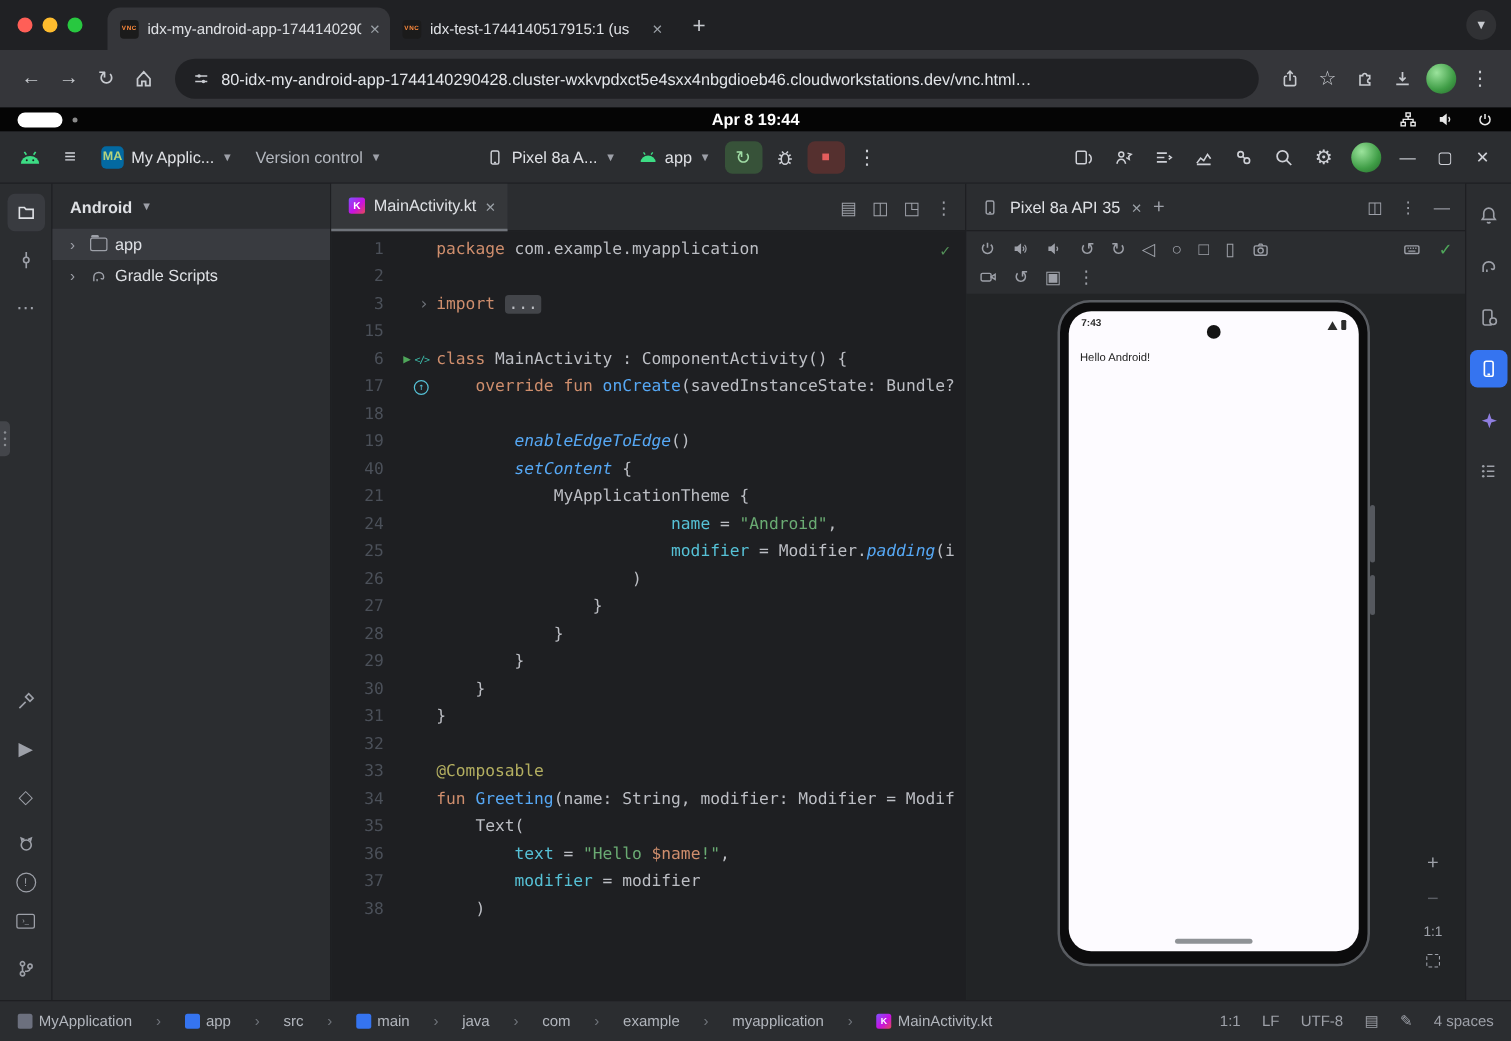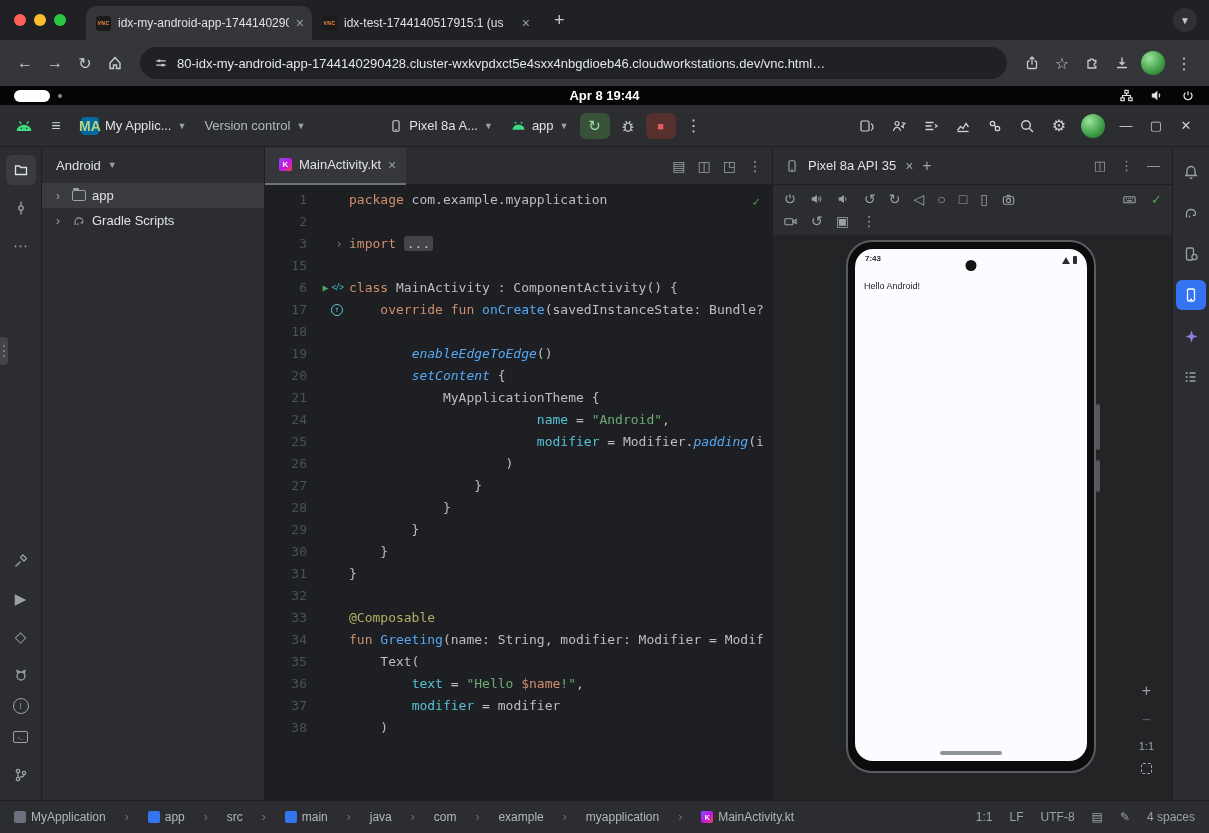--- a/index.html
+++ b/index.html
@@ -44,21 +44,21 @@
   .tray .ic { color:#e8e8e8; }
 
   
   .ide { flex:1; display:flex; flex-direction:column; min-height:0; background:#2b2d30; }
   .idetb { height:42px; display:flex; align-items:center; gap:4px; padding:0 10px;
     border-bottom:1px solid #1e1f22; flex:none; }
   .widget { display:flex; align-items:center; gap:6px; padding:4px 7px; border-radius:6px;
     color:#dfe1e5; font-size:13px; white-space:nowrap; }
   .chev { color:#9da0a8; font-size:9px; }
   .ma-badge { width:18px; height:18px; border-radius:4px; background:#0369a1; color:#b5d37e;
-    font-size:14px; font-weight:bold; display:flex; align-items:center; justify-content:center; }
+    font-size:10px; font-weight:bold; display:flex; align-items:center; justify-content:center; }
   .muted { color:#b4b8bf; }
   .btn-run { width:30px; height:26px; border-radius:6px; background:#375239; color:#9fdba4;
     font-size:15px; display:flex; align-items:center; justify-content:center; }
   .btn-stop { width:30px; height:26px; border-radius:6px; background:#55302f; color:#e35d5d;
     font-size:11px; display:flex; align-items:center; justify-content:center; }
   .tbic { width:28px; height:28px; border-radius:6px; display:flex; align-items:center;
     justify-content:center; color:#ced0d6; font-size:16px; }
   .winctl { color:#ced0d6; font-size:13px; width:26px; text-align:center; }
 
   .idemain { flex:1; display:flex; min-height:0; position:relative; }
@@ -69,21 +69,21 @@
 
   .lstrip { width:42px; border-right:1px solid #1e1f22; display:flex; flex-direction:column;
     align-items:center; padding:8px 0 10px; gap:8px; flex:none; }
   .stripic { width:30px; height:30px; border-radius:6px; display:flex; align-items:center;
     justify-content:center; color:#9da0a8; font-size:15px; flex:none; }
   .stripic.activegray { background:#393b40; }
   .stripic.activeblue { background:#3574f0; color:#fff; }
   .push { margin-top:auto; }
 
   .ppanel { width:223px; border-right:1px solid #1e1f22; flex:none; font-size:13px; color:#dfe1e5; }
-  .pphead { height:36px; display:flex; align-items:center; gap:7px; padding:0 14px; font-weight:normal; }
+  .pphead { height:36px; display:flex; align-items:center; gap:7px; padding:0 14px; font-weight:bold; }
   .prow { height:25px; display:flex; align-items:center; gap:6px; padding:0 8px 0 14px; }
   .prow.sel { background:#393b40; }
   .tchev { color:#9da0a8; font-size:12px; width:10px; }
 
   .editor { flex:1; min-width:0; display:flex; flex-direction:column; background:#1e1f22; position:relative; }
   .etabs { height:38px; background:#2b2d30; border-bottom:1px solid #1e1f22; display:flex;
     align-items:center; padding:0 10px 0 0; flex:none; }
   .etab { height:38px; display:flex; align-items:center; gap:7px; padding:0 10px 0 14px;
     background:#35373a; color:#dfe1e5; font-size:13px; border-bottom:2px solid #6f737a; }
   .kicon { width:13px; height:13px; border-radius:2px; background:linear-gradient(135deg,#7f52ff,#c811e2 55%,#e54857);
@@ -434,21 +434,21 @@
         <div class="code">
           <span class="analysis-ok">✓</span>
         <div class="cl"><span class="ln">1</span><span class="gi"></span><span class="ct"><span class="tk-k">package</span><span class="tk-d"> com.example.myapplication</span></span></div>
             <div class="cl"><span class="ln">2</span><span class="gi"></span><span class="ct"></span></div>
             <div class="cl"><span class="ln">3</span><span class="gi"><span class="gic g-fold">›</span></span><span class="ct"><span class="tk-k">import</span><span class="tk-d"> </span><span class="tk-fold">...</span></span></div>
             <div class="cl"><span class="ln">15</span><span class="gi"></span><span class="ct"></span></div>
             <div class="cl"><span class="ln">6</span><span class="gi"><span class="gic g-run">▶</span><span class="gic g-compose">&lt;/&gt;</span></span><span class="ct"><span class="tk-k">class</span><span class="tk-d"> MainActivity : ComponentActivity() {</span></span></div>
             <div class="cl"><span class="ln">17</span><span class="gi"><span class="gic g-override">↑</span></span><span class="ct"><span class="tk-d">    </span><span class="tk-k">override</span><span class="tk-d"> </span><span class="tk-k">fun</span><span class="tk-d"> </span><span class="tk-f">onCreate</span><span class="tk-d">(savedInstanceState: Bundle?</span></span></div>
             <div class="cl"><span class="ln">18</span><span class="gi"></span></div>
             <div class="cl"><span class="ln">19</span><span class="gi"></span><span class="ct"><span class="tk-d">        </span><span class="tk-ext">enableEdgeToEdge</span><span class="tk-d">()</span></span></div>
-            <div class="cl"><span class="ln">20</span><span class="gi"></span><span class="ct"><span class="tk-d">        </span><span class="tk-ext">setContent</span><span class="tk-d"> {</span></span></div>
+            <div class="cl"><span class="ln">40</span><span class="gi"></span><span class="ct"><span class="tk-d">        </span><span class="tk-ext">setContent</span><span class="tk-d"> {</span></span></div>
             <div class="cl"><span class="ln">21</span><span class="gi"></span><span class="ct"><span class="tk-d">            MyApplicationTheme {</span></span></div>
             <div class="cl"><span class="ln">24</span><span class="gi"></span><span class="ct"><span class="tk-d">                        </span><span class="tk-na">name</span><span class="tk-d"> = </span><span class="tk-s">"Android"</span><span class="tk-d">,</span></span></div>
             <div class="cl"><span class="ln">25</span><span class="gi"></span><span class="ct"><span class="tk-d">                        </span><span class="tk-na">modifier</span><span class="tk-d"> = Modifier.</span><span class="tk-ext">padding</span><span class="tk-d">(i</span></span></div>
             <div class="cl"><span class="ln">26</span><span class="gi"></span><span class="ct"><span class="tk-d">                    )</span></span></div>
             <div class="cl"><span class="ln">27</span><span class="gi"></span><span class="ct"><span class="tk-d">                }</span></span></div>
             <div class="cl"><span class="ln">28</span><span class="gi"></span><span class="ct"><span class="tk-d">            }</span></span></div>
             <div class="cl"><span class="ln">29</span><span class="gi"></span><span class="ct"><span class="tk-d">        }</span></span></div>
             <div class="cl"><span class="ln">30</span><span class="gi"></span><span class="ct"><span class="tk-d">    }</span></span></div>
             <div class="cl"><span class="ln">31</span><span class="gi"></span><span class="ct"><span class="tk-d">}</span></span></div>
             <div class="cl"><span class="ln">32</span><span class="gi"></span><span class="ct"></span></div>

